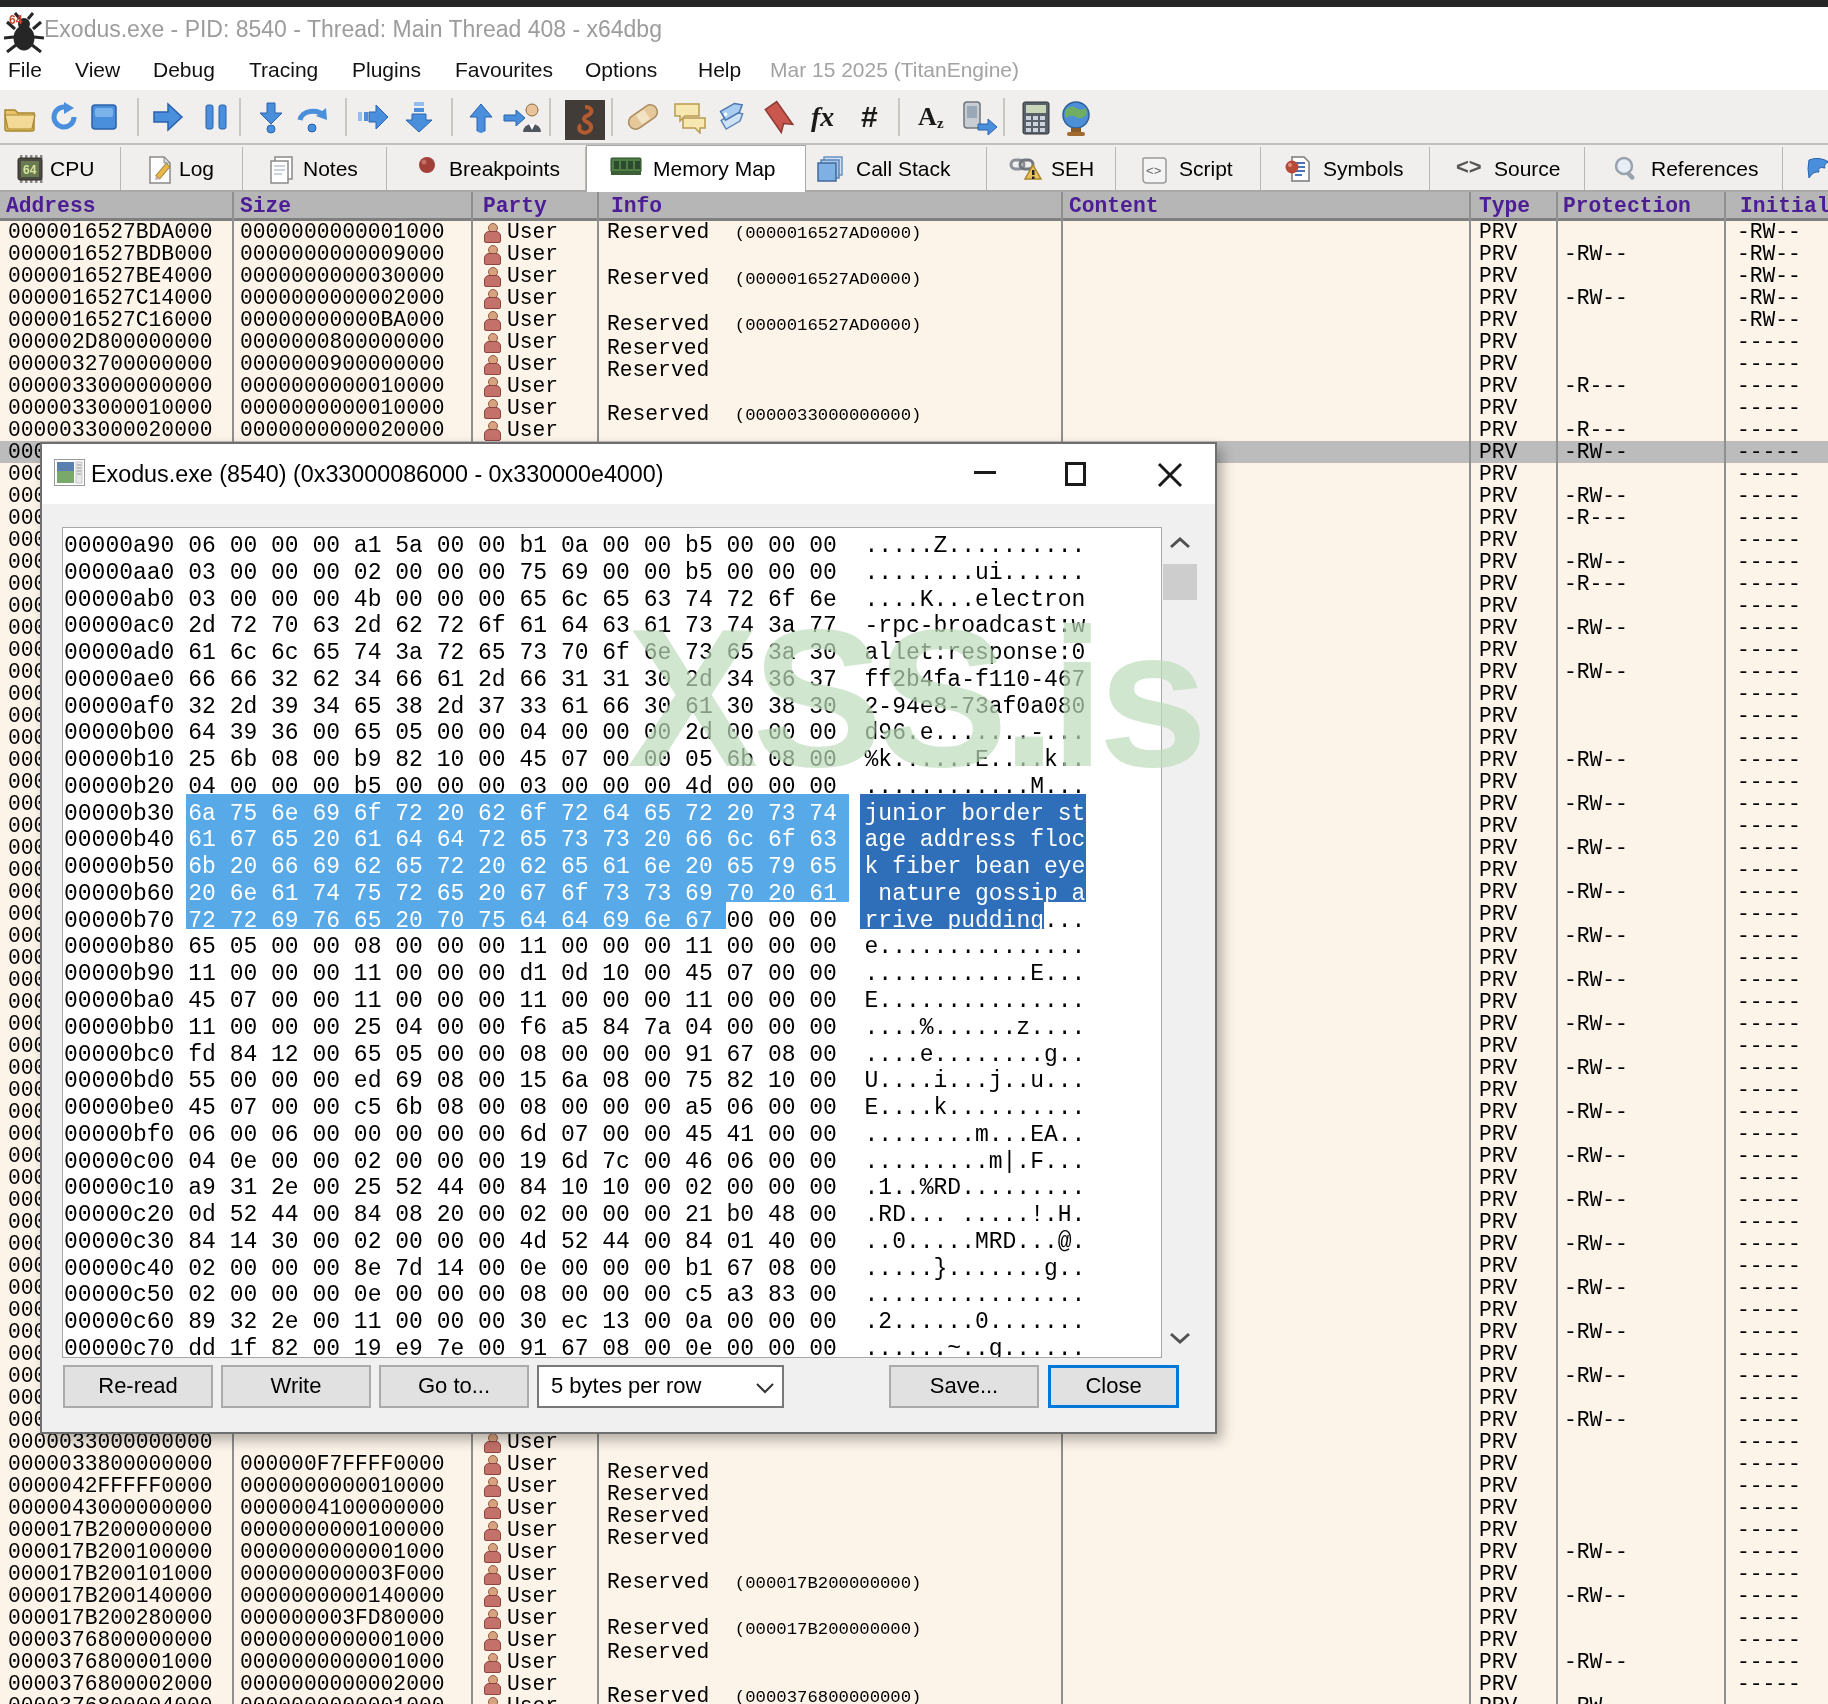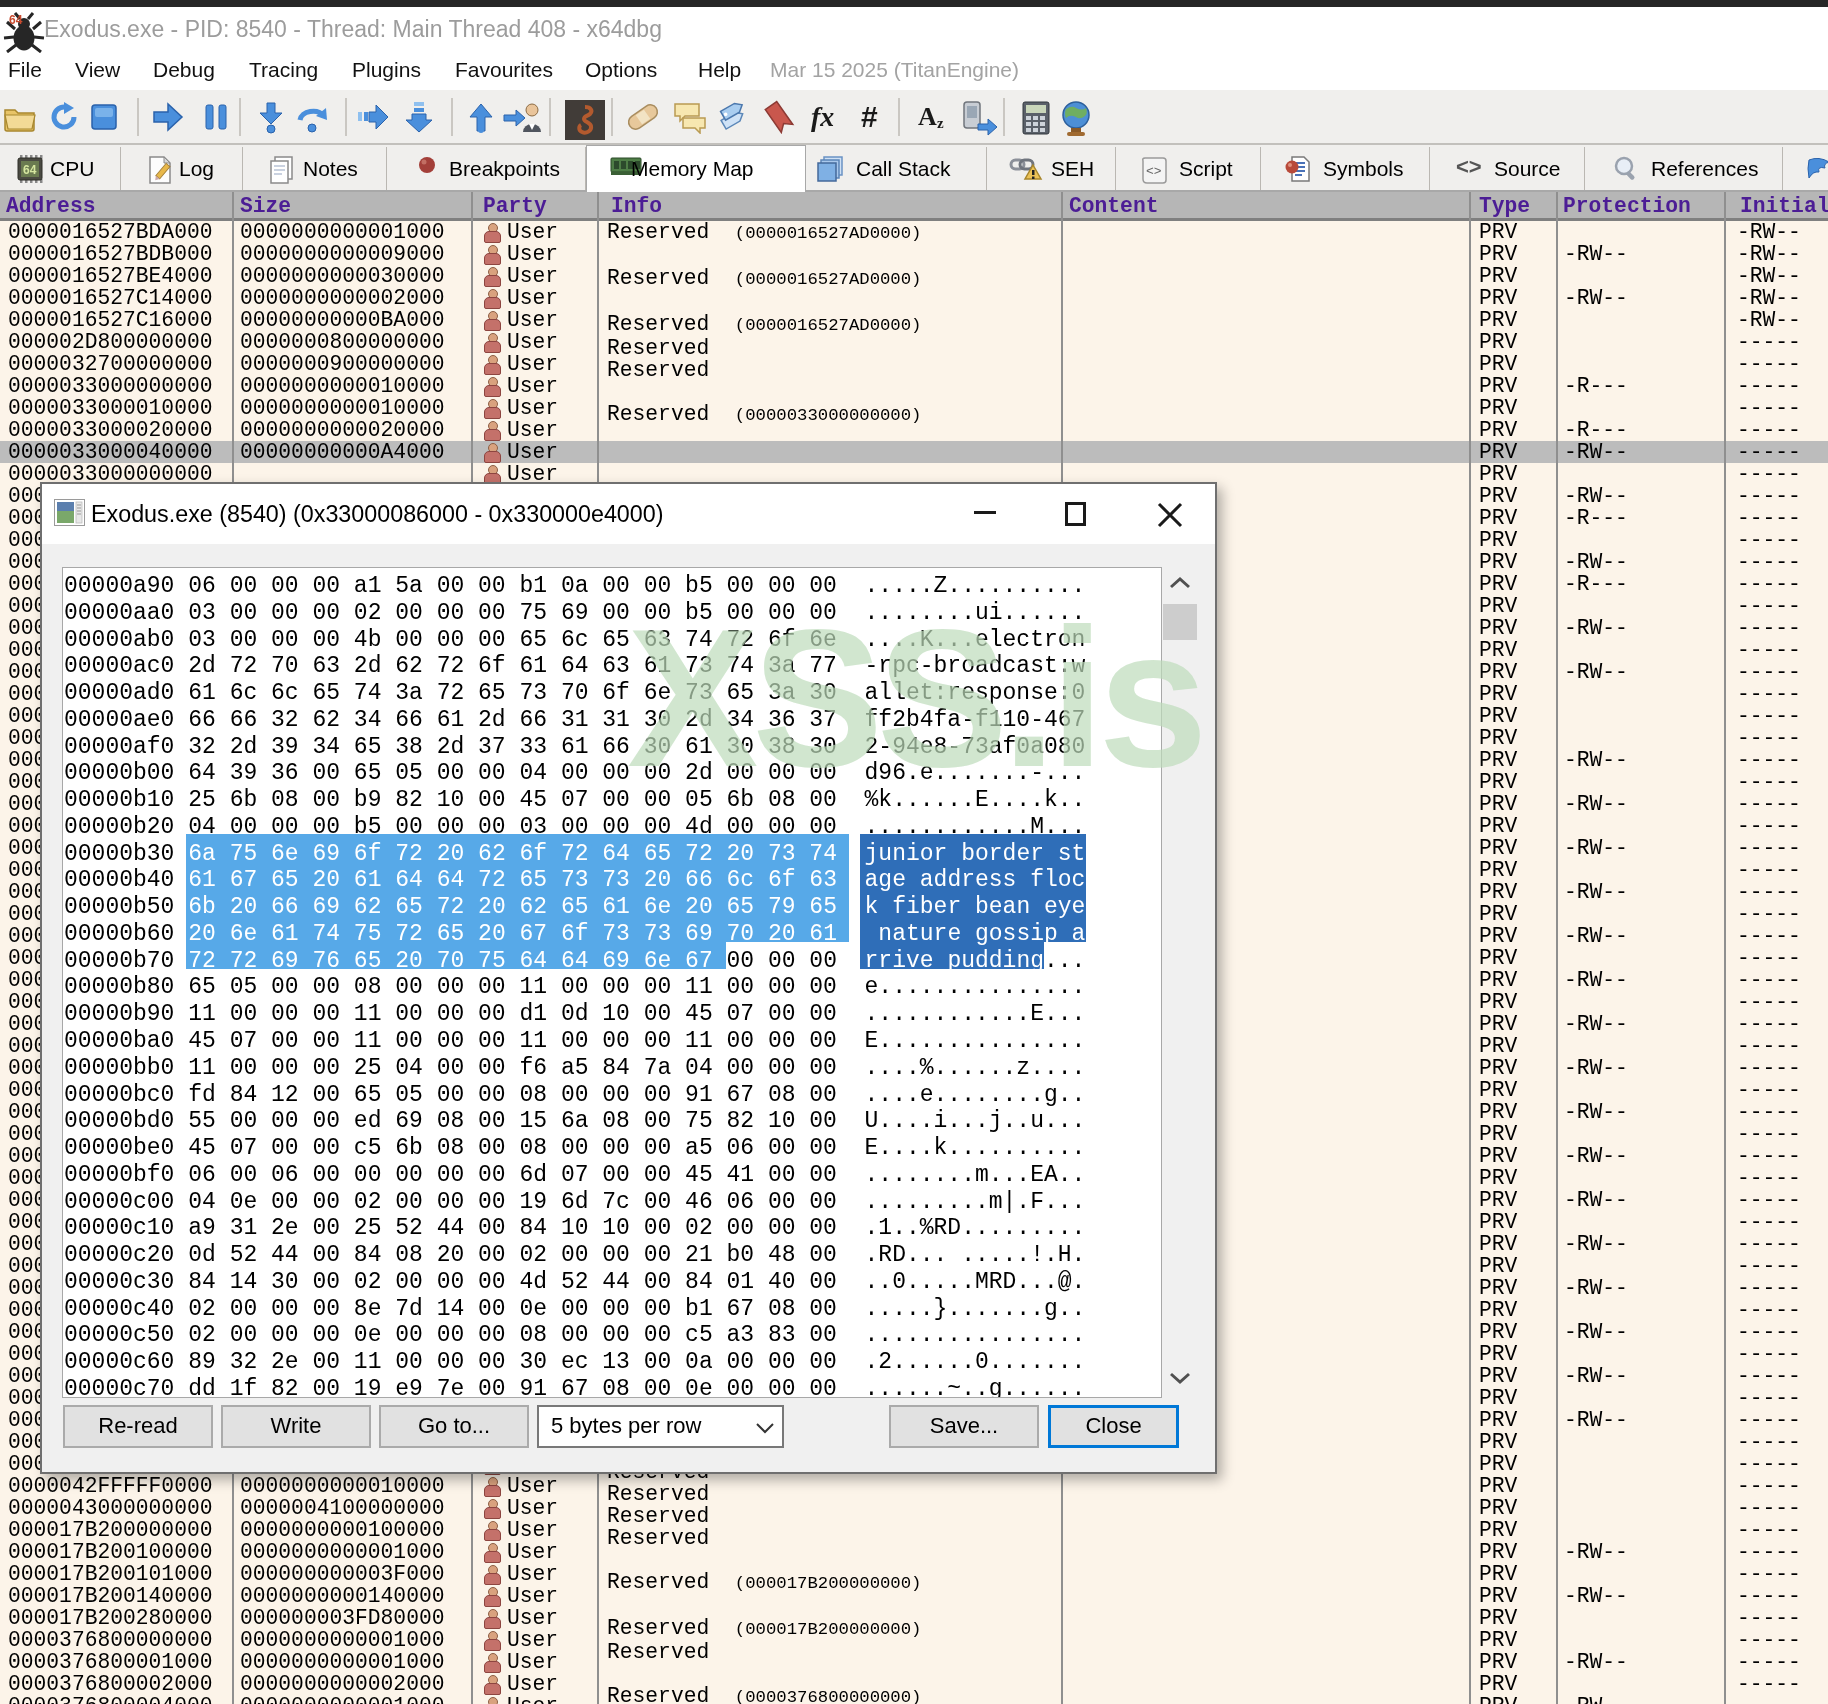--- a/index.html
+++ b/index.html
@@ -29,21 +29,21 @@
 .col { position:absolute; top:221px; font-size:21.3px; line-height:22px; color:#000; }
 .ad { font-size:17.3px; }
 .vsep { position:absolute; top:192px; width:2px; height:1512px; background:#8f8f8f; }
 .urow { width:17px; height:22px; position:relative; }
 .urow::before { content:""; position:absolute; left:4.5px; top:1.5px; width:8px; height:8px;
   border-radius:50%; background:#d9a27e; border:1px solid #8d5f45; }
 .urow::after { content:""; position:absolute; left:1px; top:10px; width:15px; height:10px;
   border-radius:5px 5px 2px 2px; background:#c4716a; border:1px solid #8d4540; }
 #usericons { position:absolute; left:483px; top:221px; }
 
-#dialog { left:40px; top:482px; width:1177px; height:992px; background:#f0f0f0;
+#dialog { left:40px; top:442px; width:1177px; height:992px; background:#f0f0f0;
   border:2px solid #6f6f6f; box-shadow:5px 6px 12px rgba(0,0,0,0.30); }
 #dtitle { position:absolute; left:0; top:0; width:100%; height:60px; background:#fff; }
 #dtitle-txt { position:absolute; left:49px; top:17px; font-size:23.3px; color:#000; white-space:nowrap; }
 #hexbox { position:absolute; left:20px; top:83px; width:1100px; height:831px; background:#fff;
   border:1px solid #a8a8a8; overflow:hidden; }
 #hexpre { position:absolute; left:1px; top:5px; font-size:23px; line-height:26.77px; color:#000; }
 .sh { color:#fff; }
 .sa { color:#fff; }
 #sbar { position:absolute; left:1120px; top:83px; width:36px; height:831px; background:#f0f0f0; }
 #sthumb { position:absolute; left:1121px; top:120px; width:34px; height:36px; background:#cdcdcd; }
@@ -239,21 +239,21 @@
       <div class="tlab" style="left:449px;">Breakpoints</div>
       <div class="tab active" style="left:586px;width:220px;"></div>
       <div class="tico" style="left:610px;top:9px;"><svg width="32" height="24" viewBox="0 0 32 24" style="">
           <rect x="1" y="4" width="30" height="14" rx="1" fill="#4e7d46" stroke="#2b4a28"></rect>
           <rect x="4" y="7" width="5" height="8" fill="#2c4a2c"></rect>
           <rect x="11" y="7" width="5" height="8" fill="#2c4a2c"></rect>
           <rect x="18" y="7" width="5" height="8" fill="#2c4a2c"></rect>
           <rect x="25" y="7" width="5" height="8" fill="#2c4a2c"></rect>
           <rect x="1" y="18" width="30" height="3" fill="#3a5f35"></rect>
         </svg></div>
-      <div class="tlab" style="left:631px;">Memory Map</div>
+      <div class="tlab" style="left:653px;">Memory Map</div>
       <div class="tab" style="left:806px;width:181px;"></div>
       <div class="tico" style="left:816px;top:10px;"><svg width="30" height="30" viewBox="0 0 30 30" style="">
           <rect x="8" y="2" width="18" height="18" fill="#cfe0f4" stroke="#6a93c4" stroke-width="1.5"></rect>
           <rect x="5" y="5" width="18" height="18" fill="#a9c8ec" stroke="#5b85b8" stroke-width="1.5"></rect>
           <rect x="2" y="8" width="18" height="18" fill="#7fb0e4" stroke="#44699a" stroke-width="1.5"></rect>
         </svg></div>
       <div class="tlab" style="left:856px;">Call Stack</div>
       <div class="tab" style="left:987px;width:129px;"></div>
       <div class="tico" style="left:1009px;top:10px;"><svg width="34" height="30" viewBox="0 0 34 30" style="">
           <rect x="2" y="5" width="13" height="9" rx="4.5" fill="none" stroke="#8c9099" stroke-width="3"></rect>

